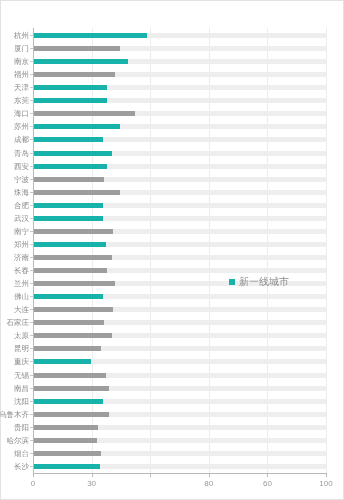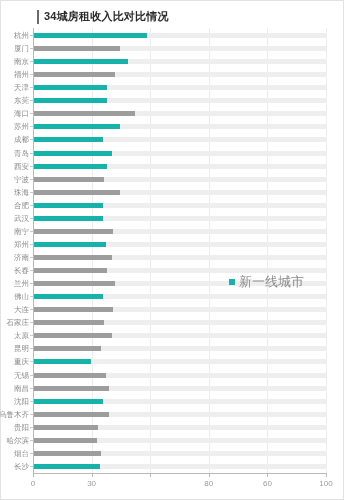--- a/index.html
+++ b/index.html
@@ -147,34 +147,30 @@
     height: 11px;
     margin-bottom: 1px;
   }
   .legend-swatch {
     width: 6px;
     height: 6px;
     margin-right: 4px;
     flex: 0 0 auto;
   }
   .legend-label {
-    font-size: 13px;
+    font-size: 10px;
     color: #8a8a8a;
     white-space: nowrap;
   }
 </style>
 </head>
 <body>
 
 <div id="page">
 
-  <div class="title-row">
-    <div class="title-bar"></div>
-    <div class="title-text">34城房租收入比对比情况</div>
-  </div>
 
   <div id="plot">
     <div class="axis-y"></div>
     <div class="axis-x"></div>
     <div id="gridlines">
         <div class="tickmark" style="left: 0px;"></div>
         <div class="gridline" style="left: 58.6px;"></div>
         <div class="tickmark" style="left: 58.6px;"></div>
         <div class="gridline" style="left: 117.2px;"></div>
         <div class="tickmark" style="left: 117.2px;"></div>

